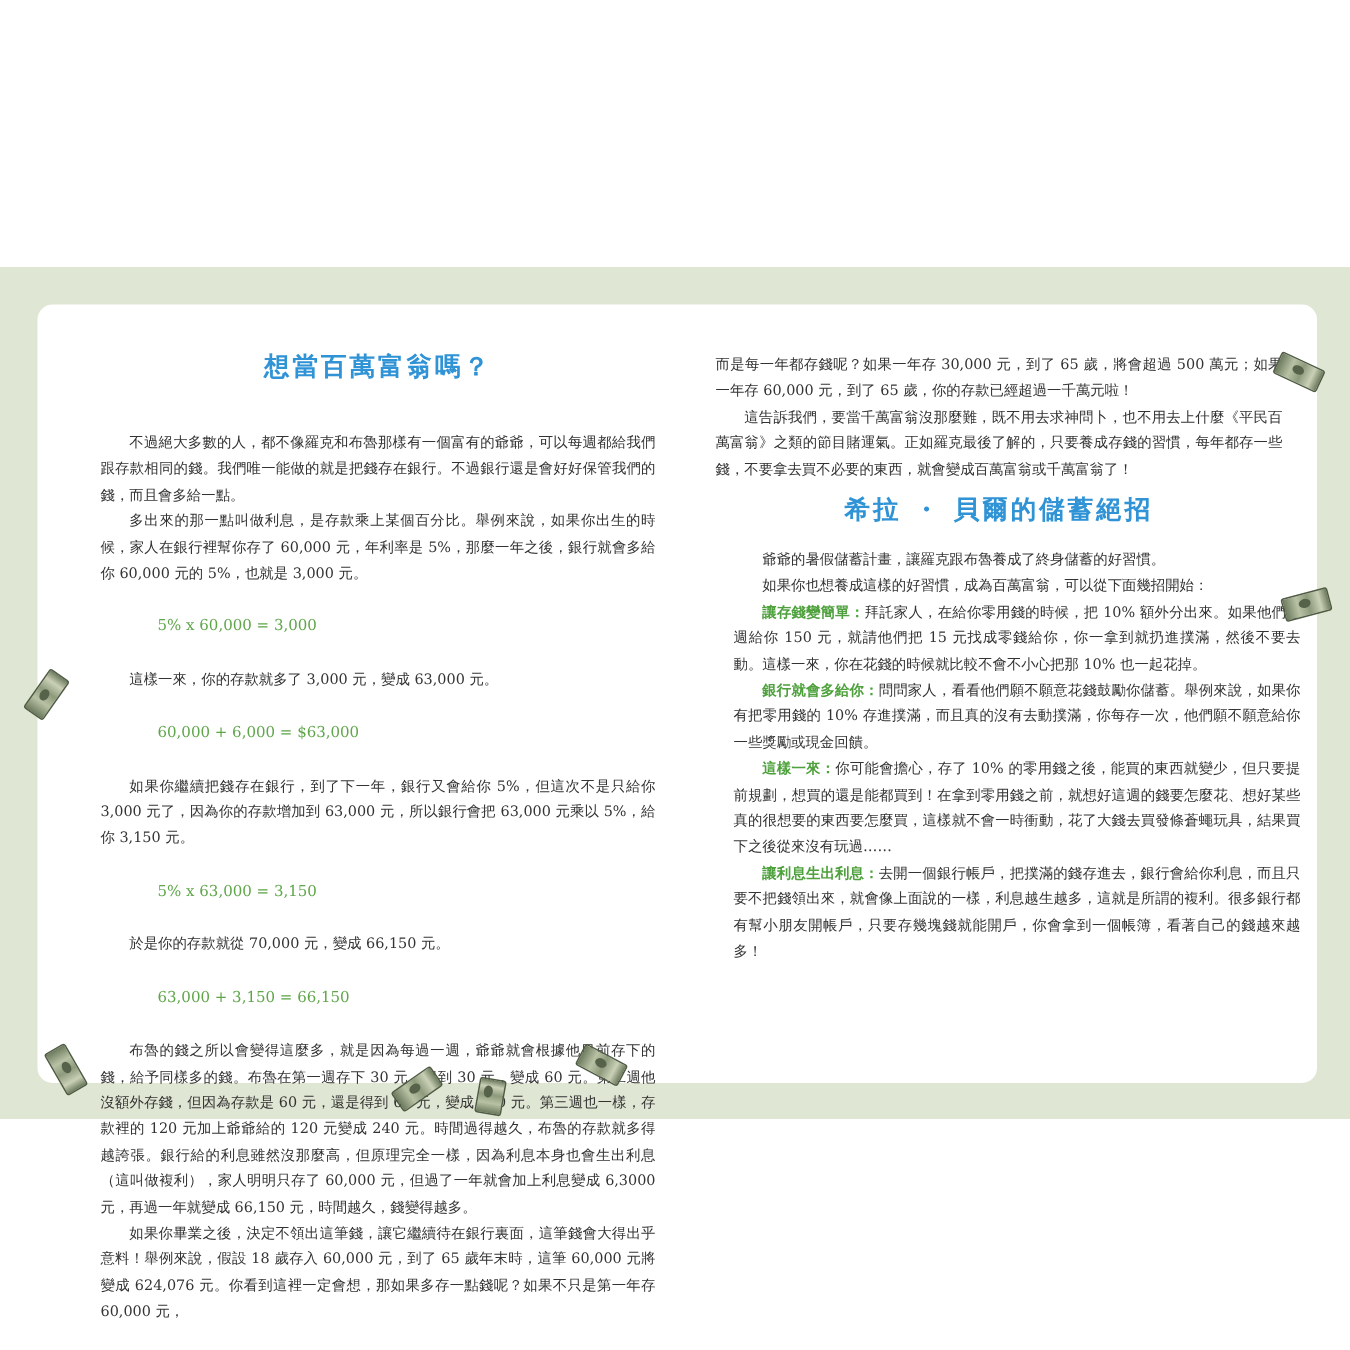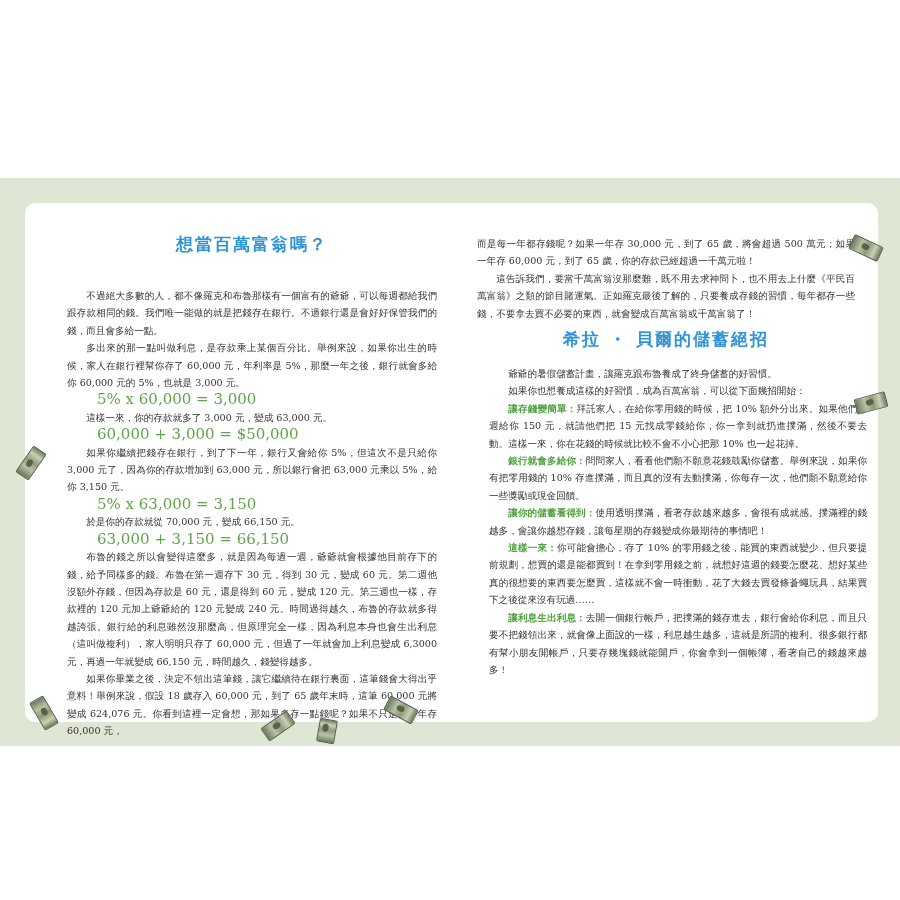--- a/index.html
+++ b/index.html
@@ -21,21 +21,21 @@
   .title {
     text-align:center; color:#2f93d6; font-weight:bold;
     font-family: "DejaVu Sans", "Liberation Sans", sans-serif;
     font-size:17px; letter-spacing:2px; margin:0;
   }
   .page.left .title { position:absolute; top:30px; left:0; width:100%; }
   .para {
     font-size:9.6px; line-height:17.4px; color:#333; margin:0; text-indent:2em;
     text-align:justify;
   }
-  .formula { font-size:15px; line-height:17.4px; color:#5fa64a; margin:0; padding-left:2em; }
+  .formula { font-size:10px; line-height:17.4px; color:#5fa64a; margin:18px; padding-left:2em; }
   .lead { color:#4ea13c; font-weight:bold; }
   .left-body { position:absolute; top:84px; left:0; width:370px; }
   .right-top { position:absolute; top:32px; left:0; width:378px; }
   .right-title { position:absolute; top:125px; left:0; width:378px; }
   .right-body { position:absolute; top:162px; left:12px; width:378px; }
   .bill {
     position:absolute; width:30px; height:14px;
     background:linear-gradient(90deg,#6d7a5e,#b8c1a4 30%,#8e9a7c 55%,#c9d0b6 80%,#6d7a5e);
     border:1px solid #4f5b43; border-radius:2px;
   }
@@ -50,21 +50,21 @@
 <div class="spread"></div>
 <div class="panel">
 
   <div class="page left">
     <h1 class="title">想當百萬富翁嗎？</h1>
     <div class="left-body">
       <p class="para">不過絕大多數的人，都不像羅克和布魯那樣有一個富有的爺爺，可以每週都給我們跟存款相同的錢。我們唯一能做的就是把錢存在銀行。不過銀行還是會好好保管我們的錢，而且會多給一點。</p>
       <p class="para">多出來的那一點叫做利息，是存款乘上某個百分比。舉例來說，如果你出生的時候，家人在銀行裡幫你存了 60,000 元，年利率是 5%，那麼一年之後，銀行就會多給你 60,000 元的 5%，也就是 3,000 元。</p>
       <p class="formula">5% x 60,000 = 3,000</p>
       <p class="para">這樣一來，你的存款就多了 3,000 元，變成 63,000 元。</p>
-      <p class="formula">60,000 + 3,000 = $50,000</p>
+      <p class="formula">60,000 + 6,000 = $63,000</p>
       <p class="para">如果你繼續把錢存在銀行，到了下一年，銀行又會給你 5%，但這次不是只給你 3,000 元了，因為你的存款增加到 63,000 元，所以銀行會把 63,000 元乘以 5%，給你 3,150 元。</p>
       <p class="formula">5% x 63,000 = 3,150</p>
       <p class="para">於是你的存款就從 70,000 元，變成 66,150 元。</p>
       <p class="formula">63,000 + 3,150 = 66,150</p>
       <p class="para">布魯的錢之所以會變得這麼多，就是因為每過一週，爺爺就會根據他目前存下的錢，給予同樣多的錢。布魯在第一週存下 30 元，得到 30 元，變成 60 元。第二週他沒額外存錢，但因為存款是 60 元，還是得到 60 元，變成 120 元。第三週也一樣，存款裡的 120 元加上爺爺給的 120 元變成 240 元。時間過得越久，布魯的存款就多得越誇張。銀行給的利息雖然沒那麼高，但原理完全一樣，因為利息本身也會生出利息（這叫做複利），家人明明只存了 60,000 元，但過了一年就會加上利息變成 6,3000 元，再過一年就變成 66,150 元，時間越久，錢變得越多。</p>
       <p class="para">如果你畢業之後，決定不領出這筆錢，讓它繼續待在銀行裏面，這筆錢會大得出乎意料！舉例來說，假設 18 歲存入 60,000 元，到了 65 歲年末時，這筆 60,000 元將變成 624,076 元。你看到這裡一定會想，那如果多存一點錢呢？如果不只是第一年存 60,000 元，</p>
     </div>
   </div>
 
   <div class="page right">
@@ -73,21 +73,20 @@
       <p class="para">這告訴我們，要當千萬富翁沒那麼難，既不用去求神問卜，也不用去上什麼《平民百萬富翁》之類的節目賭運氣。正如羅克最後了解的，只要養成存錢的習慣，每年都存一些錢，不要拿去買不必要的東西，就會變成百萬富翁或千萬富翁了！</p>
     </div>
     <div class="right-title">
       <h2 class="title">希拉 ・ 貝爾的儲蓄絕招</h2>
     </div>
     <div class="right-body">
       <p class="para">爺爺的暑假儲蓄計畫，讓羅克跟布魯養成了終身儲蓄的好習慣。</p>
       <p class="para">如果你也想養成這樣的好習慣，成為百萬富翁，可以從下面幾招開始：</p>
       <p class="para"><span class="lead">讓存錢變簡單：</span><span>拜託家人，在給你零用錢的時候，把 10% 額外分出來。如果他們每週給你 150 元，就請他們把 15 元找成零錢給你，你一拿到就扔進撲滿，然後不要去動。這樣一來，你在花錢的時候就比較不會不小心把那 10% 也一起花掉。</span></p>
       <p class="para"><span class="lead">銀行就會多給你：</span><span>問問家人，看看他們願不願意花錢鼓勵你儲蓄。舉例來說，如果你有把零用錢的 10% 存進撲滿，而且真的沒有去動撲滿，你每存一次，他們願不願意給你一些獎勵或現金回饋。</span></p>
-      <p class="para"><span class="lead">讓你的儲蓄看得到：</span><span>使用透明撲滿，看著存款越來越多，會很有成就感。撲滿裡的錢越多，會讓你越想存錢，讓每星期的存錢變成你最期待的事情吧！</span></p>
       <p class="para"><span class="lead">這樣一來：</span><span>你可能會擔心，存了 10% 的零用錢之後，能買的東西就變少，但只要提前規劃，想買的還是能都買到！在拿到零用錢之前，就想好這週的錢要怎麼花、想好某些真的很想要的東西要怎麼買，這樣就不會一時衝動，花了大錢去買發條蒼蠅玩具，結果買下之後從來沒有玩過……</span></p>
       <p class="para"><span class="lead">讓利息生出利息：</span><span>去開一個銀行帳戶，把撲滿的錢存進去，銀行會給你利息，而且只要不把錢領出來，就會像上面說的一樣，利息越生越多，這就是所謂的複利。很多銀行都有幫小朋友開帳戶，只要存幾塊錢就能開戶，你會拿到一個帳簿，看著自己的錢越來越多！</span></p>
     </div>
   </div>
 </div>
 
 <div class="bill" style="left:15px;top:455px;transform:rotate(-55deg);"></div>
 <div class="bill" style="left:28px;top:705px;transform:rotate(60deg);"></div>
 <div class="bill" style="left:262px;top:718px;transform:rotate(-35deg);"></div>
 <div class="bill" style="left:315px;top:722px;transform:rotate(-80deg);width:22px;height:16px;"></div>

